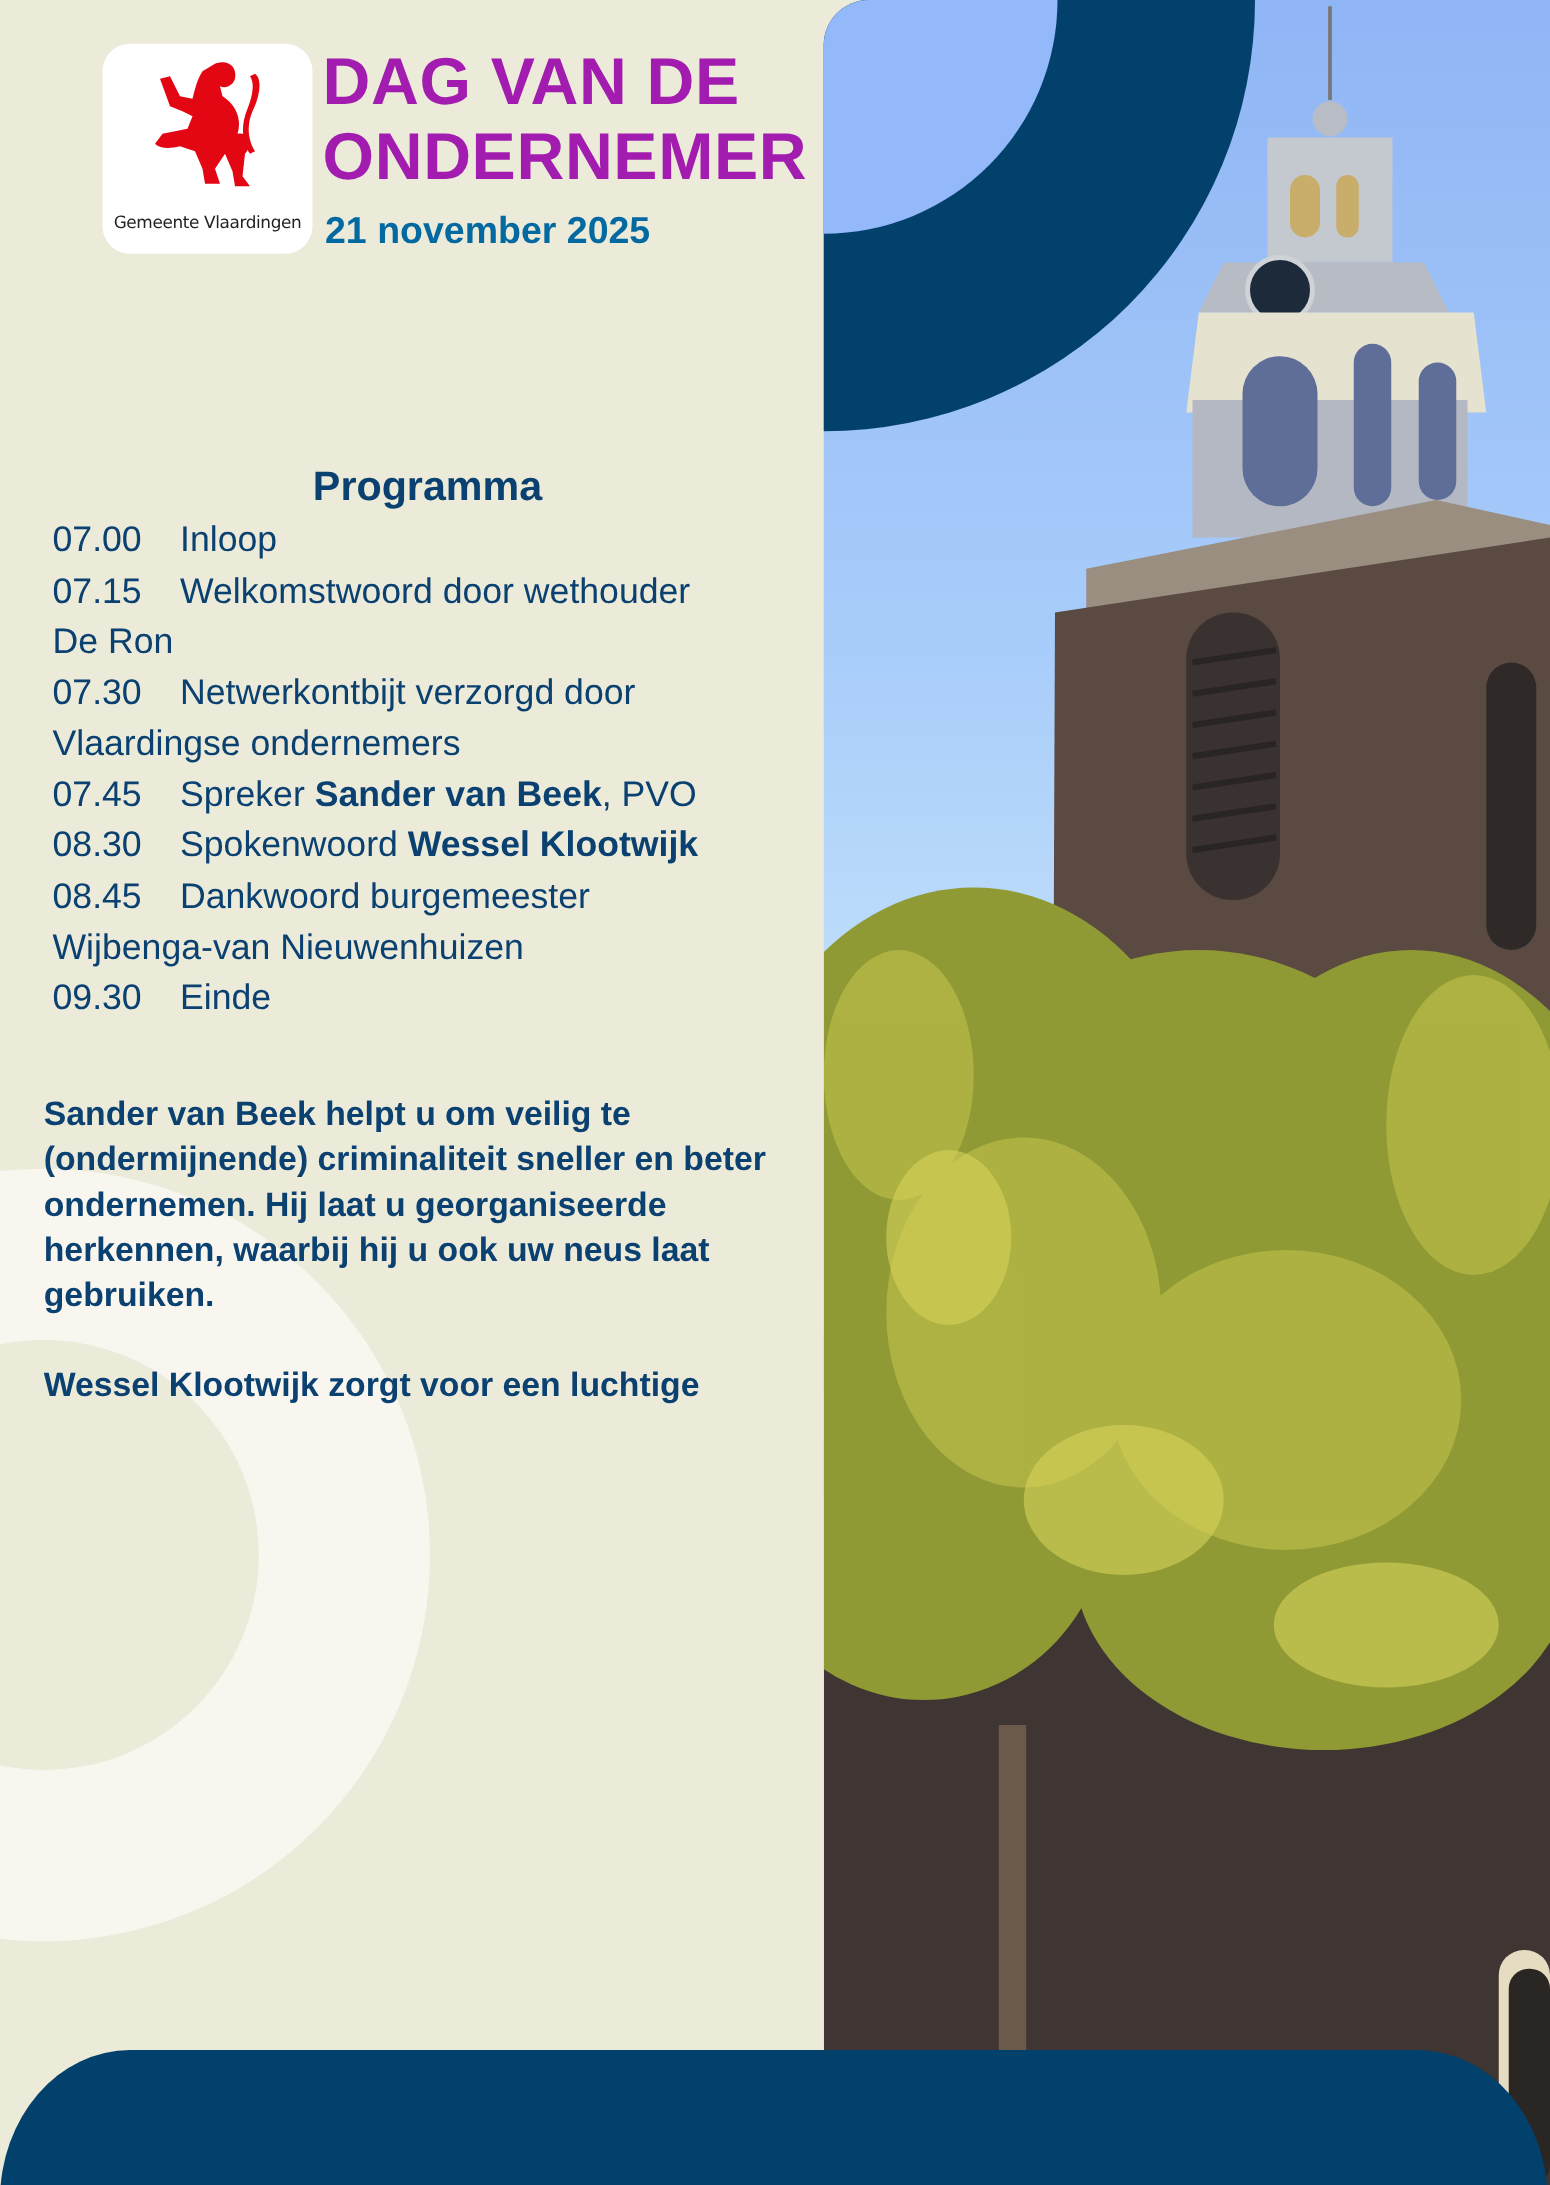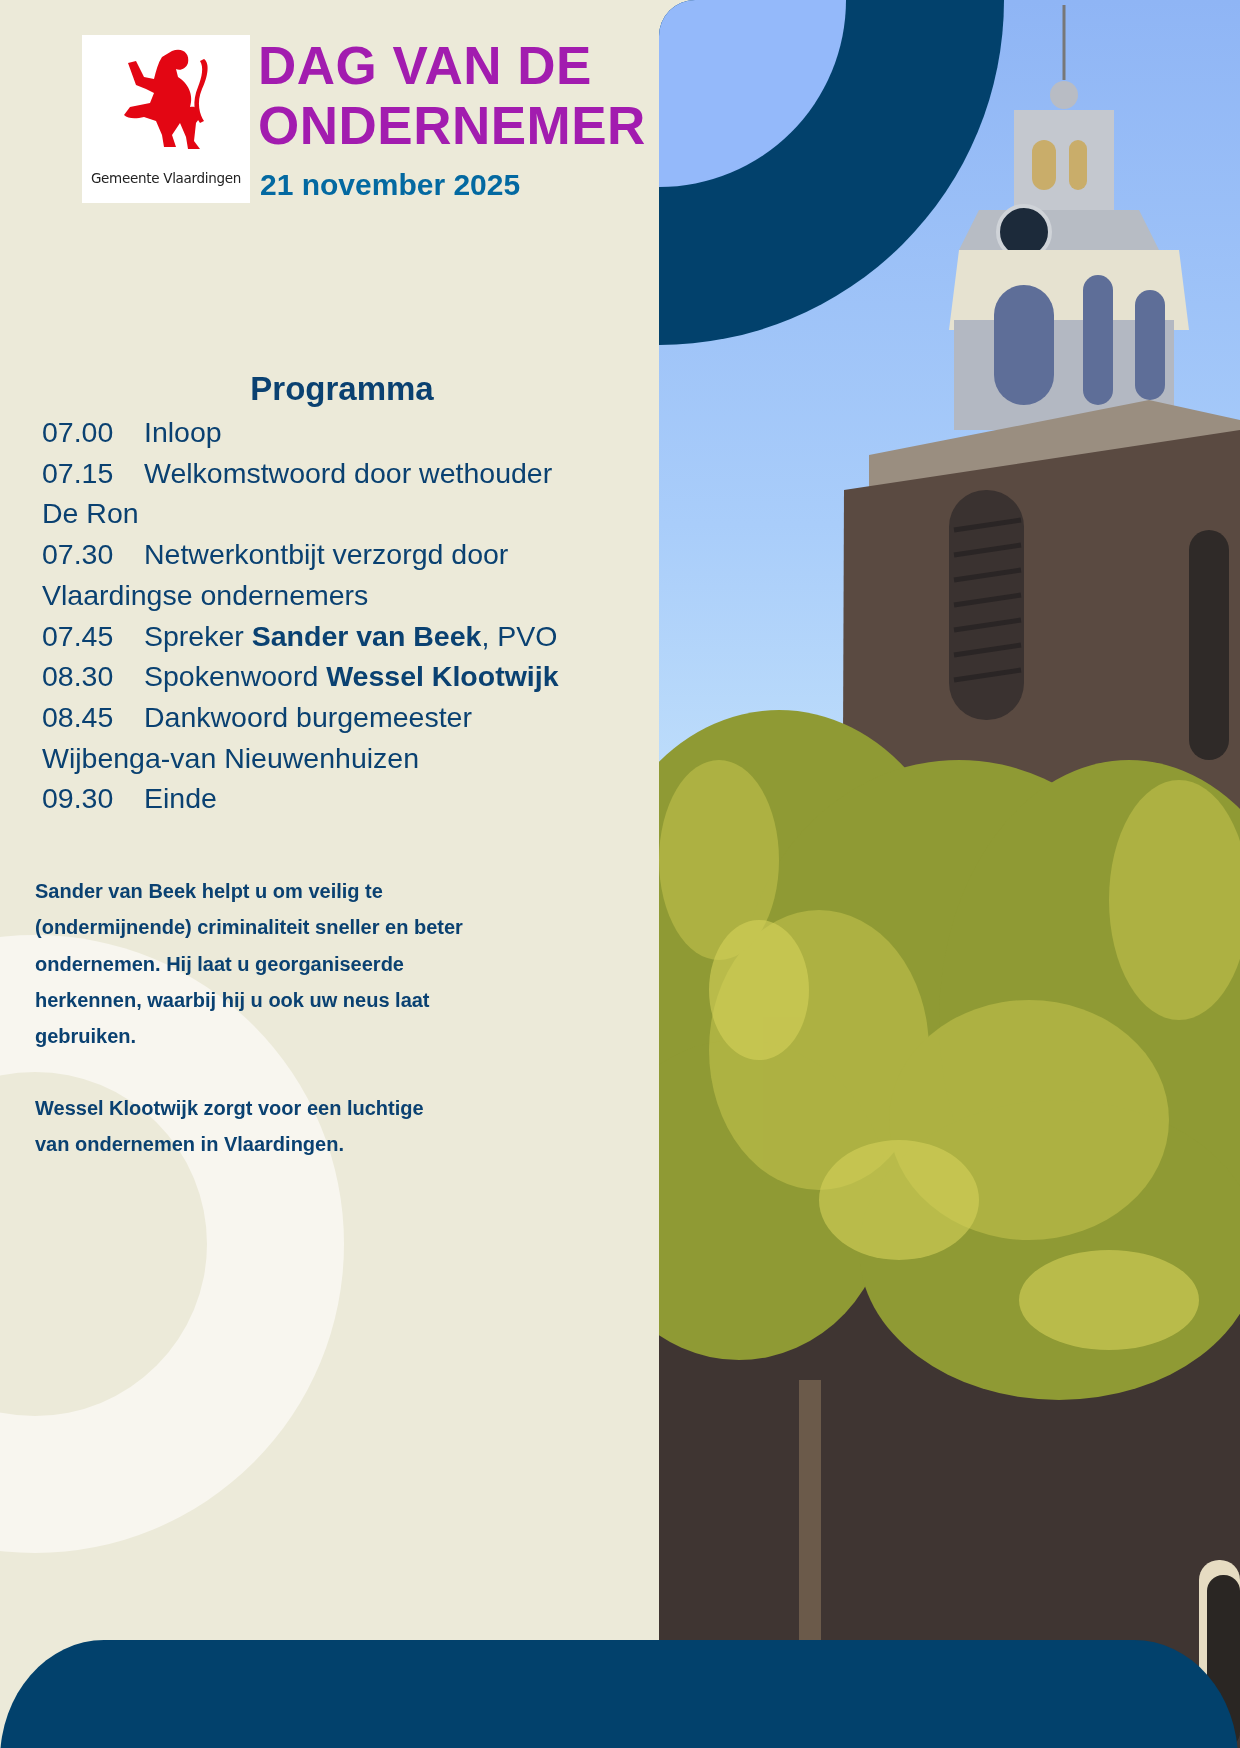--- a/index.html
+++ b/index.html
@@ -4,31 +4,31 @@
 <style>
   html, body { margin:0; padding:0; }
   body { width:1240px; height:1748px; position:relative; overflow:hidden; background:#ecead9; font-family:"Liberation Sans", sans-serif; }
   .ring { position:absolute; left:-274px; top:935px; width:618px; height:618px; border-radius:50%; background:#f8f6ef; }
   .ring-inner { position:absolute; left:-137px; top:1072px; width:344px; height:344px; border-radius:50%; background:#ecead9; }
   .photo { position:absolute; left:659px; top:0; width:581px; height:1748px; border-top-left-radius:36px; overflow:hidden; background:linear-gradient(#8fb5f5 0%, #a9cdfa 30%, #c5e3fb 50%, #cfe8f6 60%); }
   .arc { position:absolute; left:-345px; top:-345px; width:690px; height:690px; border-radius:50%; background:#02416c; }
   .arc-inner { position:absolute; left:-187px; top:-187px; width:374px; height:374px; border-radius:50%; background:#94b9fa; }
   .photo svg { position:absolute; left:0; top:0; }
   .bottom-band { position:absolute; left:0; top:1640px; width:1238px; height:120px; background:#02416c; border-top-left-radius:130px 150px; border-top-right-radius:130px 150px; }
-  .logo { position:absolute; left:82px; top:35px; width:168px; height:168px; background:#fff; }
+  .logo { position:absolute; left:82px; top:35px; width:168px; height:168px; background:#fff;border-radius:22px; }
   .logo svg { position:absolute; left:28px; top:8px; }
   .logo-text { position:absolute; left:0; width:168px; top:135px; text-align:center; font-size:13.5px; color:#222; font-family:"DejaVu Sans", sans-serif; letter-spacing:-0.3px; }
   .title { position:absolute; left:258px; top:36px; font-size:53px; line-height:60px; font-weight:bold; color:#a21caf; letter-spacing:0.5px; }
   .date { position:absolute; left:260px; top:168px; font-size:30px; font-weight:bold; color:#0369a1; }
   .prog { position:absolute; left:42px; top:370px; color:#0a4171; width:600px; }
   .prog h2 { margin:0 0 4px 0; font-size:33px; font-weight:bold;text-align:center; }
   .prog .line { font-size:28.5px; line-height:40.7px; white-space:nowrap; }
   .prog .t { display:inline-block; width:102px; }
   .prog b { font-weight:bold; }
-  .para { position:absolute; left:35px; color:#0a4171; font-weight:bold; font-size:20px; line-height:36.3px; width:620px; }
+  .para { position:absolute; left:35px; color:#0a4171; font-weight:bold; font-size:27px; line-height:36.3px; width:620px; }
 </style>
 </head>
 <body>
 
 <div class="ring"></div>
 <div class="ring-inner"></div>
 
 <div class="photo">
   <svg width="581" height="1748" viewBox="0 0 581 1748">
 
@@ -124,14 +124,13 @@
 
 <div class="para" style="top:873px">
   <div>Sander van Beek helpt u om veilig te</div>
   <div>(ondermijnende) criminaliteit sneller en beter</div>
   <div>ondernemen. Hij laat u georganiseerde</div>
   <div>herkennen, waarbij hij u ook uw neus laat</div>
   <div>gebruiken.</div>
 </div>
 <div class="para" style="top:1090px">
   <div>Wessel Klootwijk zorgt voor een luchtige</div>
-  <div>van ondernemen in Vlaardingen.</div>
 </div>
 
 </body></html>

